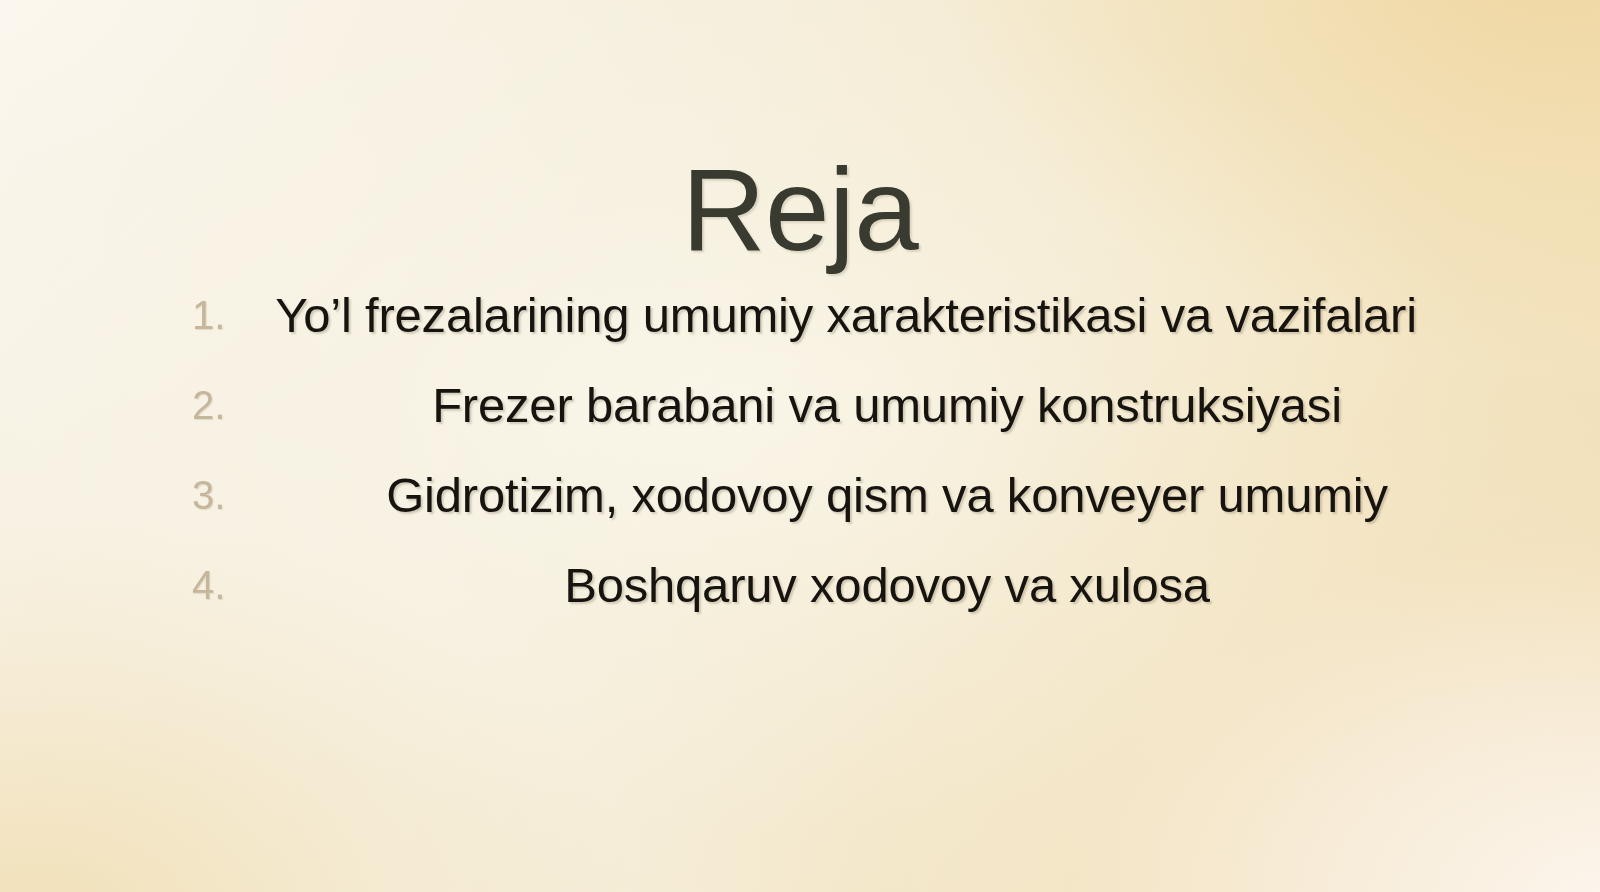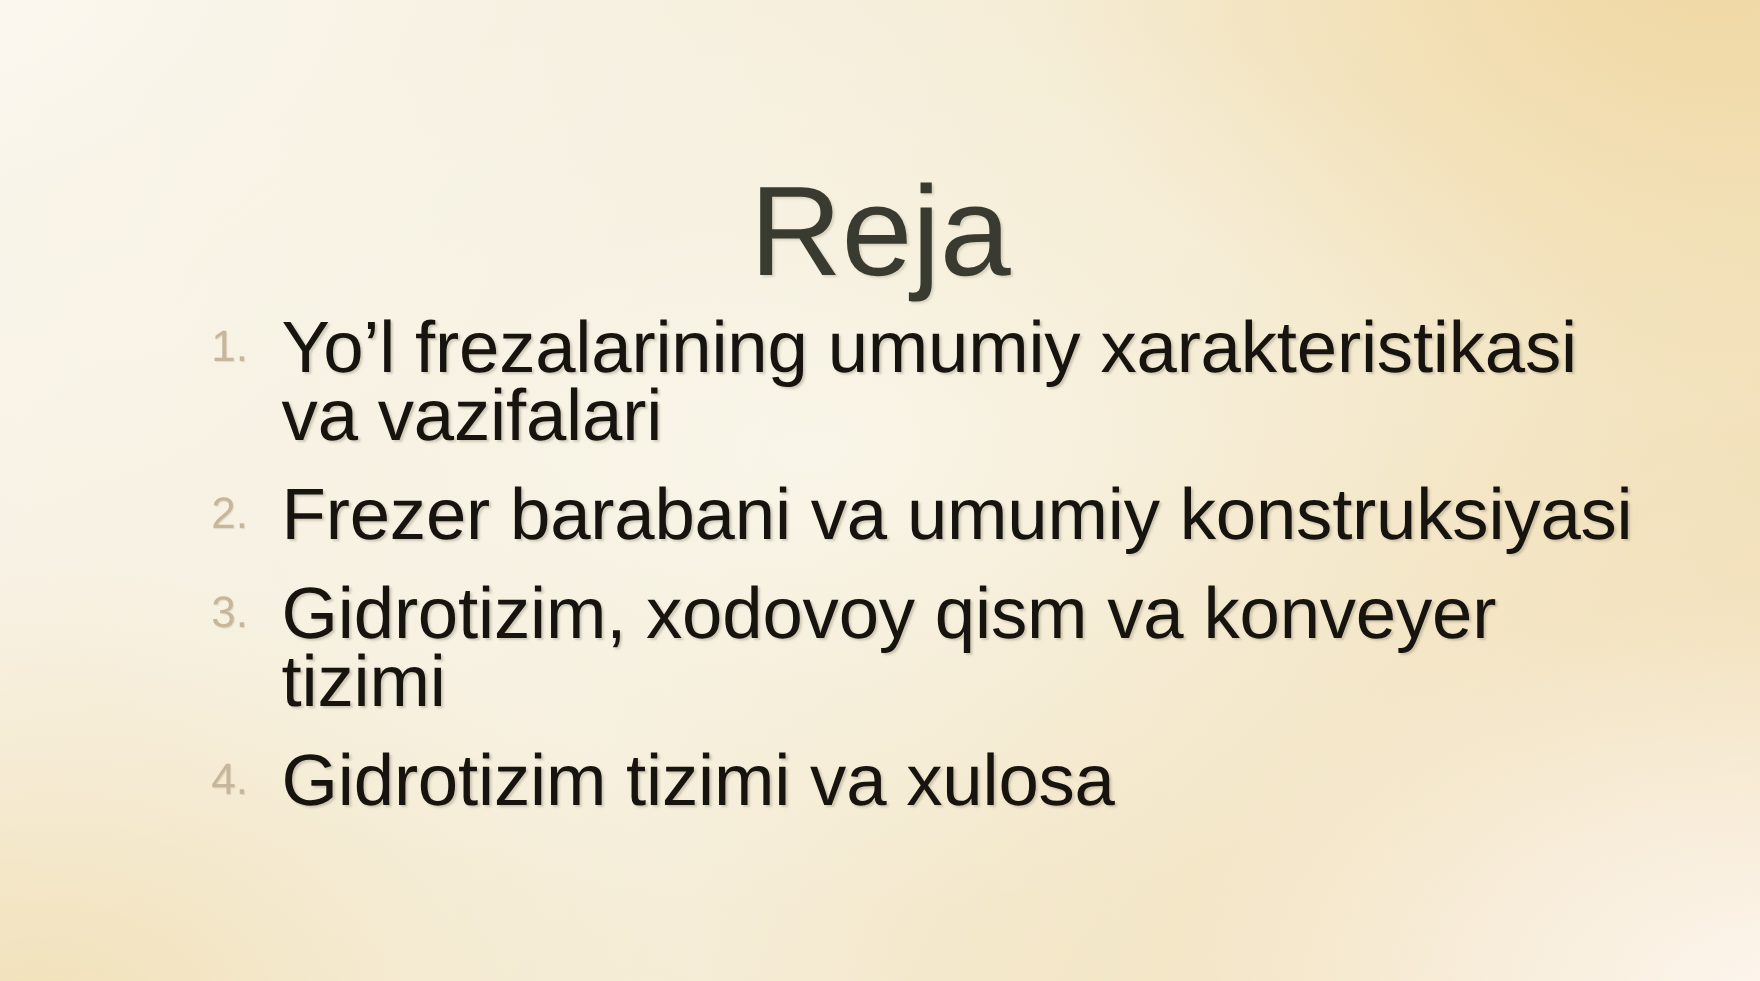--- a/index.html
+++ b/index.html
@@ -120,26 +120,27 @@
     font-weight: 400;
     color: #c6b69c;
     text-shadow: 1px 1px 1px rgba(160, 145, 115, 0.25);
     text-align: left;
     padding-left: 4px;
     box-sizing: border-box;
   }
 
   .item-text {
     flex: 1 1 auto;
-    font-size: 66px;
+    font-size: 49px;
     line-height: 62px;
     font-weight: 400;
     color: #17130f;
     letter-spacing: -0.2px;
     text-shadow: 2px 2px 2px rgba(120, 108, 86, 0.30);
+    text-align: center;
   }
 
   
   .agenda-item.wrap .item-text {
     max-width: 1180px;
   }
 </style>
 </head>
 <body>
 
@@ -163,24 +164,24 @@
         <span class="item-text">Yo’l frezalarining umumiy xarakteristikasi va vazifalari</span>
       </li>
 
       <li class="agenda-item">
         <span class="item-number">2.</span>
         <span class="item-text">Frezer barabani va umumiy konstruksiyasi</span>
       </li>
 
       <li class="agenda-item">
         <span class="item-number">3.</span>
-        <span class="item-text">Gidrotizim, xodovoy qism va konveyer tizimi</span>
+        <span class="item-text">Gidrotizim, xodovoy qism va konveyer umumiy</span>
       </li>
 
       <li class="agenda-item">
         <span class="item-number">4.</span>
-        <span class="item-text">Gidrotizim tizimi va xulosa</span>
+        <span class="item-text">Boshqaruv xodovoy va xulosa</span>
       </li>
 
     </ol>
 
   </div>
 </div>
 
 </body></html>

